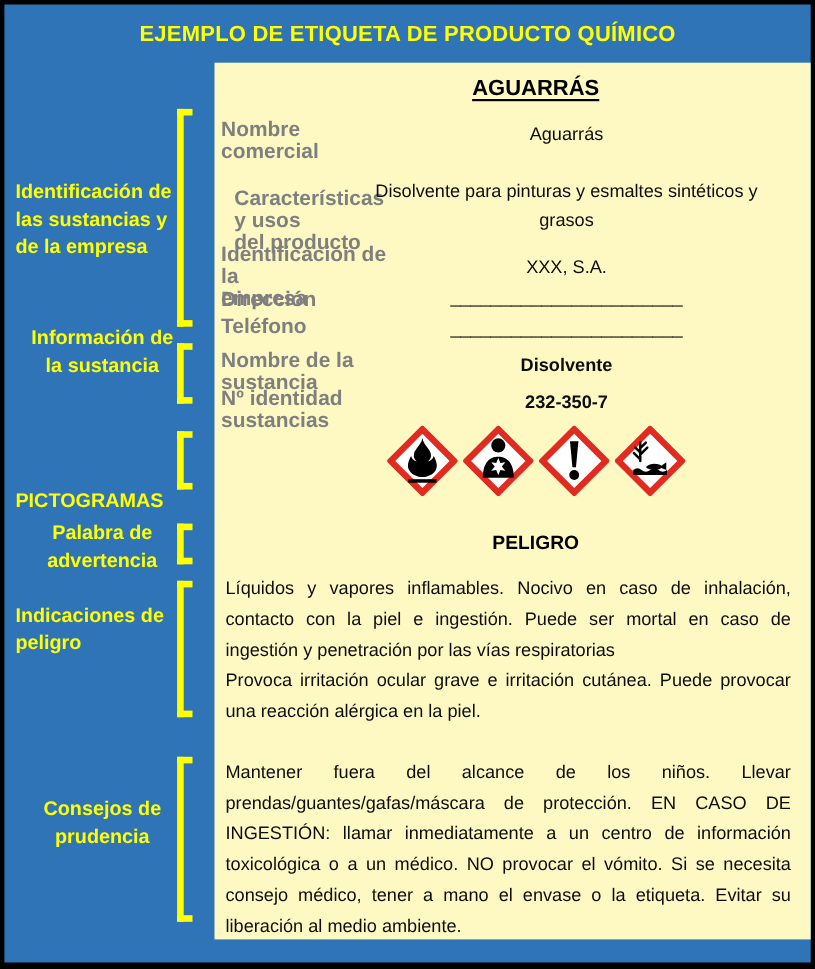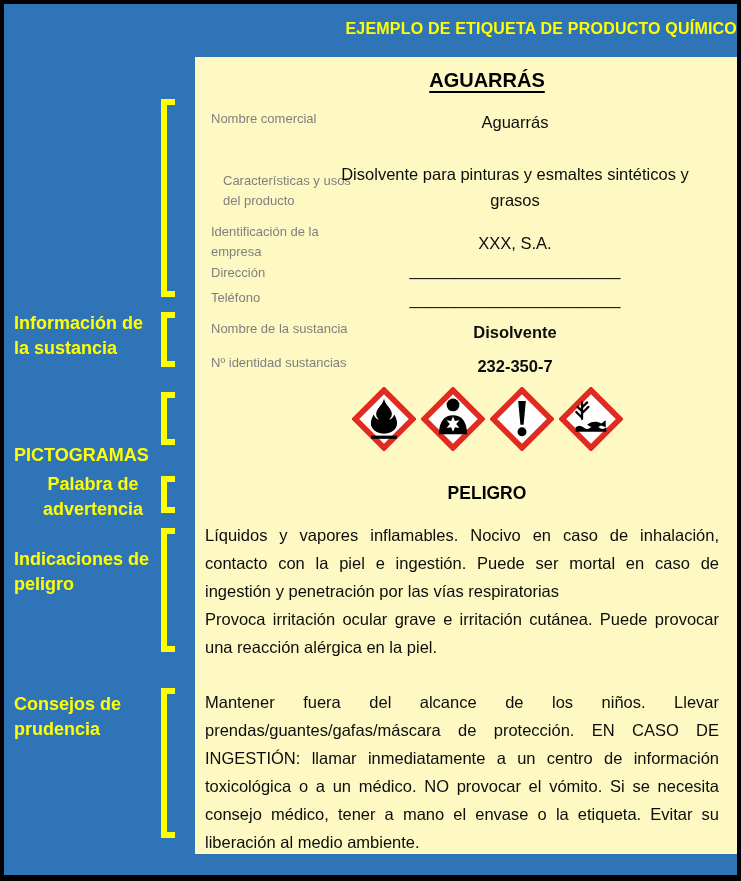--- a/index.html
+++ b/index.html
@@ -2,34 +2,34 @@
 <html><head>
 <meta charset="utf-8">
 <style>
   html,body { margin:0; padding:0; background:#888; }
   .stage {
     position:relative; width:741px; height:881px; box-sizing:border-box;
     background:#2F74B6; border:4px solid #000; border-bottom-width:6px;
     font-family:"Liberation Sans", sans-serif; overflow:hidden;
   }
   .main-title {
-    position:absolute; top:16px; left:0; right:0; text-align:right;
-    color:#FFFF00; font-weight:bold; font-size:16px; letter-spacing:0.2px;
+    position:absolute; top:16px; left:0; right:0; text-align:center;
+    color:#FFFF00; font-weight:bold; font-size:20px; letter-spacing:0.2px;
   }
   
   .side-label {
     position:absolute; left:10px; width:158px; color:#FFFF00; font-weight:bold;
     font-size:18px; line-height:25px; white-space:pre-line;
   }
   #side-0 { top:158px; }
-  #side-1 { top:307px; }
+  #side-1 { top:291px;text-align:center; }
   #side-2 { top:395px;margin-top:44px; }
   #side-3 { top:468px;text-align:center; }
   #side-4 { top:543px; }
-  #side-5 { top:688px; }
+  #side-5 { top:719px;text-align:center; }
   .bracket {
     position:absolute; left:157px; width:14px; box-sizing:border-box;
     border:6px solid #FFFF00; border-right:none;
   }
   #br-0 { top:95px;  height:198px; }
   #br-1 { top:308px; height:55px;  }
   #br-2 { top:388px; height:53px;  }
   #br-3 { top:472px; height:37px;  }
   #br-4 { top:524px; height:124px; }
   #br-5 { top:684px; height:150px; }
@@ -38,22 +38,22 @@
     position:absolute; left:191px; top:53px; width:584px; height:797px;
     background:#fef9c3; color:#000;
   }
   .product-title {
     position:absolute; top:12px; left:0; right:0; text-align:center;
     font-size:20px; font-weight:bold; text-decoration:underline;
     text-underline-offset:4px;
   }
   .f-row { position:absolute; left:0; width:100%; }
   .f-label {
-    position:absolute; left:16px; top:0; width:152px; color:#7F7F7F;
-    font-size:13px; line-height:20px; white-space:pre-line;
+    position:absolute; left:6px; top:0; width:152px; color:#7F7F7F;
+    font-size:19px; line-height:20px; white-space:pre-line;font-weight:bold;
   }
   .f-value {
     position:absolute; left:130px; top:0; width:380px; text-align:center;
     font-size:16.5px; line-height:26px; color:#0D0D0D;
   }
   .f-value.bold { font-weight:bold; }
   #row-0 { top:52px;  }
   #row-1 { top:104px; } #row-1 .f-label { top:10px;margin-left:12px; }
   #row-2 { top:165px; } #row-2 .f-value { top:8px; }
   #row-3 { top:206px; } #row-3 .f-value { top:-6px; }
@@ -76,20 +76,23 @@
   #hazard { top:464px; }
   #advice { top:631px; }
 </style>
 </head>
 <body>
 
 <div class="stage">
 
   <div class="main-title">EJEMPLO DE ETIQUETA DE PRODUCTO QUÍMICO</div>
 
+  <div class="side-label" id="side-0">Identificación de
+las sustancias y
+de la empresa</div>
   <div class="side-label" id="side-1">Información de
 la sustancia</div>
   <div class="side-label" id="side-2">PICTOGRAMAS</div>
   <div class="side-label" id="side-3">Palabra de
 advertencia</div>
   <div class="side-label" id="side-4">Indicaciones de
 peligro</div>
   <div class="side-label" id="side-5">Consejos de
 prudencia</div>
 

